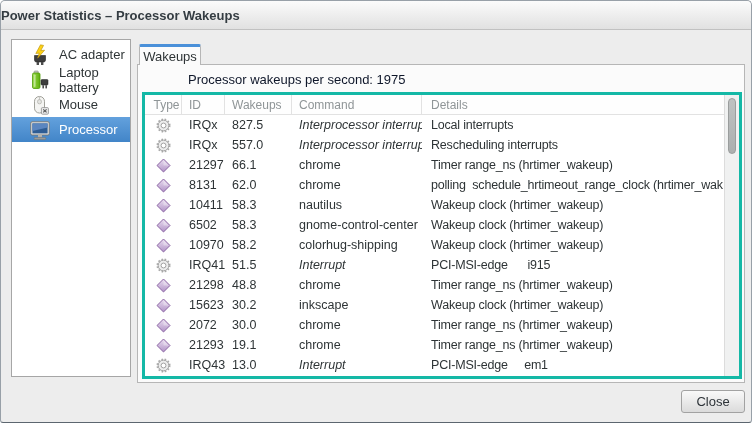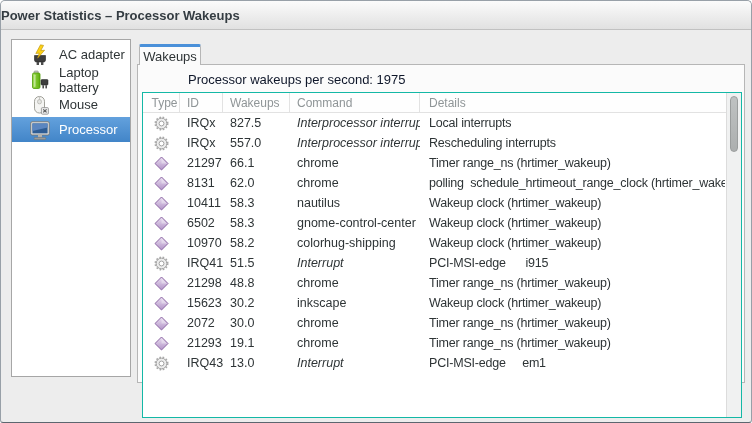--- a/index.html
+++ b/index.html
@@ -46,22 +46,22 @@
   .page{
     position:absolute;left:136px;top:63px;width:608px;height:319px;
     background:#fbfbfb;border:1px solid #b6b6b6;z-index:1;
   }
   .summary{
     position:absolute;left:143px;top:71px;z-index:2;
     font-size:13px;color:#0f172a;margin-left:44px;
   }
   
   .table{
-    position:absolute;left:141px;top:91px;width:600px;height:326px;z-index:2;
-    background:#ffffff;border:1px solid #14b8a6;
+    position:absolute;left:141px;top:91px;width:600px;height:287px;z-index:2;
+    background:#ffffff;border:3px solid #14b8a6;
   }
   .thead{display:flex;height:20px;border-bottom:1px solid #e2e2e2;background:#fefefe;}
   .th{
     font-size:12px;color:#8f9597;display:flex;align-items:center;
     padding-left:7px;border-right:1px solid #e2e2e2;height:100%;
   }
   .rows{position:absolute;left:0;top:20px;right:16px;bottom:0;overflow:hidden;}
   .trow{display:flex;height:20px;align-items:center;font-size:12.5px;color:#2e3436;}
   .c-type{width:37px;flex:0 0 37px;display:flex;align-items:center;justify-content:center;}
   .c-id{width:43px;flex:0 0 43px;padding-left:7px;}
@@ -336,13 +336,16 @@
           <span class="c-wk">13.0</span>
           <span class="c-cmd italic">Interrupt</span>
           <span class="c-det">PCI-MSI-edge     em1</span>
         </div>
       </div>
     <div class="vscroll">
       <div class="vthumb"></div>
     </div>
   </div>
 
+  <div class="close-btn">
+    <span>Close</span>
+  </div>
 </div>
 
 </body></html>

